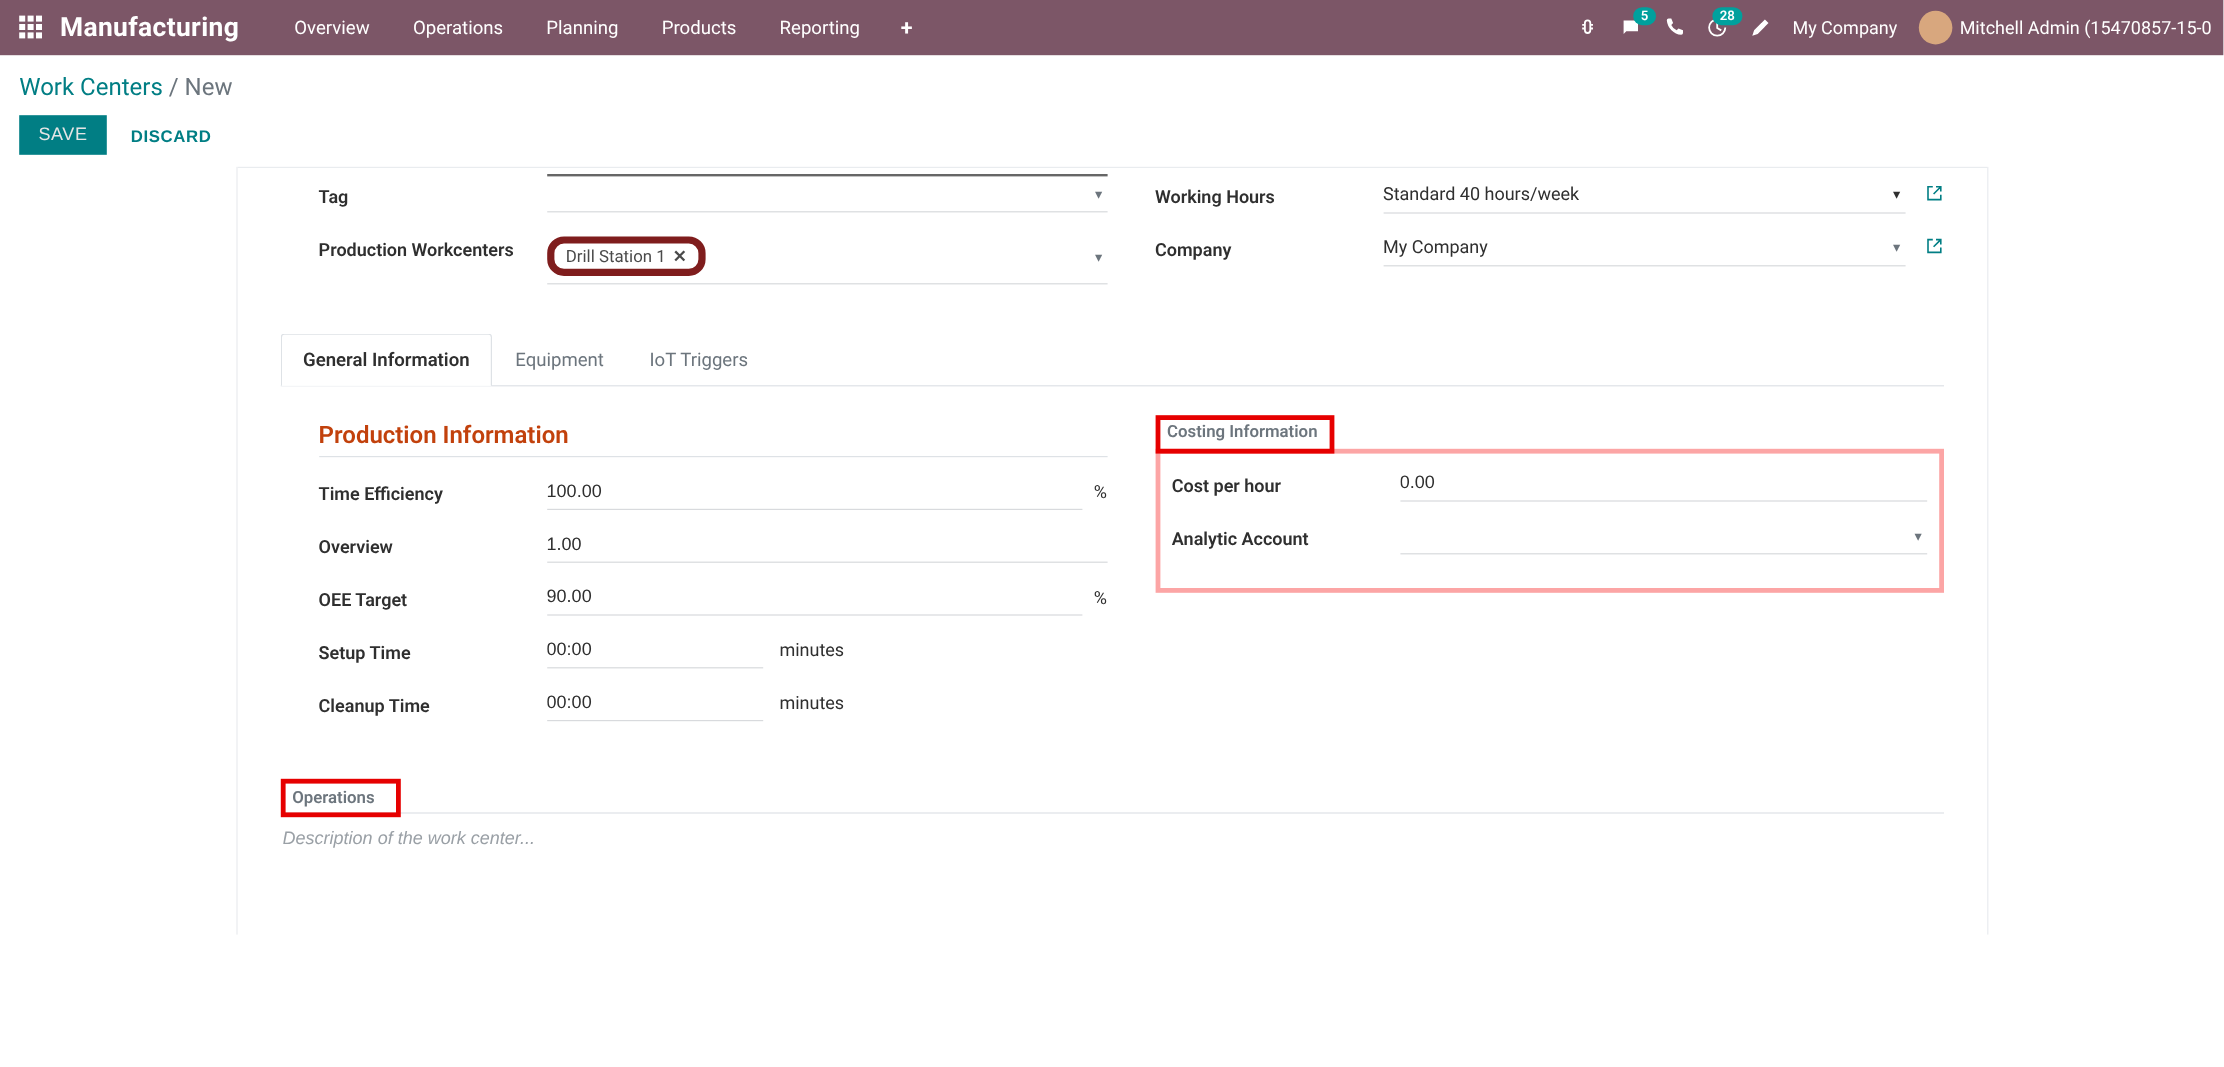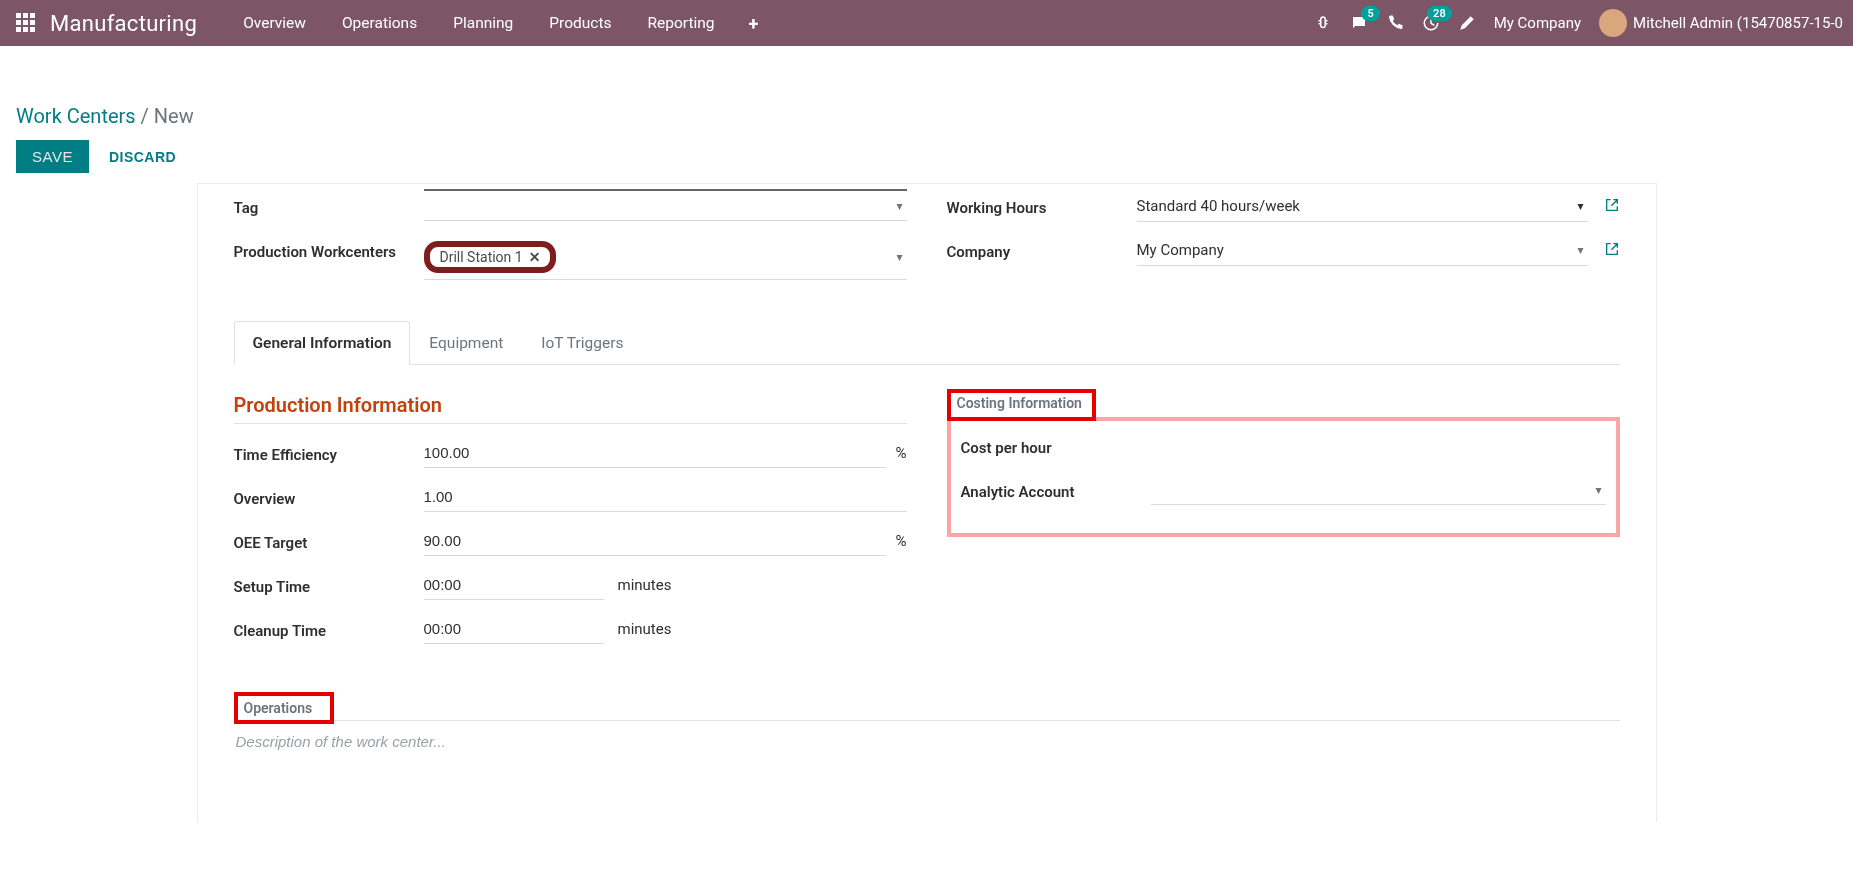--- a/index.html
+++ b/index.html
@@ -13,58 +13,58 @@
     align-items: center;
     color: #fff;
     padding: 0 10px;
     font-size: 15px;
   }
   .apps-icon {
     width: 20px; height: 20px; display: grid; grid-template-columns: repeat(3, 5px); grid-template-rows: repeat(3, 5px);
     gap: 2px; margin-right: 14px; margin-left: 6px;
   }
   .apps-icon span { background: #fff; width: 5px; height: 5px; }
-  .brand { font-size: 22px; font-weight: 400; margin-right: 28px; letter-spacing: 0.3px; }
+  .brand { font-size: 22px; font-weight: 700; margin-right: 28px; letter-spacing: 0.3px; }
   .nav-links { display: flex; gap: 0; align-items: center; }
   .nav-link { padding: 0 18px; color: #fff; cursor: pointer; line-height: 46px; font-size: 15.5px; }
   .nav-icon-plus { font-size: 18px; font-weight: 700; padding: 0 16px; cursor: pointer; }
   .nav-spacer { flex: 1; }
   .nav-right { display: flex; align-items: center; gap: 18px; padding-right: 0; }
   .nav-right-item { display: flex; align-items: center; cursor: pointer; color: #fff; position: relative; }
   .nav-right-item svg { width: 18px; height: 18px; fill: #fff; }
   .badge {
     position: absolute; top: -8px; right: -12px;
     background: #00a09d; color: #fff; border-radius: 10px;
     font-size: 11px; padding: 1px 6px; font-weight: 600;
   }
   .avatar { width: 28px; height: 28px; border-radius: 50%; background: #d8a77e; display:inline-block; margin-right:6px; }
   .company-name { font-size: 15px; }
   .user-name { font-size: 15px; }
 
   
-  .control-area { padding: 14px 16px 0 16px; margin-top: 44px; }
+  .control-area { padding: 14px 16px 0 16px; }
   .breadcrumb { font-size: 20px; color: #6c757d; margin-bottom: 12px; }
   .breadcrumb .bc-link { color: #017e84; cursor: pointer; }
   .action-row { display: flex; gap: 14px; align-items: center; margin-bottom: 10px; }
   .btn-save {
     background: #017e84; color: #e5e5e5; border: none; padding: 8px 16px;
     font-size: 15px; font-weight: 400; cursor: pointer; letter-spacing: 0.5px;
   }
   .btn-discard { color: #017e84; background: none; border: none; font-size: 14px; font-weight: 600; cursor: pointer; letter-spacing: 0.5px; padding: 8px 6px;}
 
   
   .sheet-wrap { display: flex; justify-content: center; padding: 0; }
   .sheet {
     width: 1460px; margin: 0 auto; background: #fff;
     border-left: 1px solid #e9ecef; border-right: 1px solid #e9ecef;
     padding: 0 36px 60px 36px;
   }
   .top-cut { height: 4px; border-top: 1px solid #e9ecef; margin: 0 -36px 0 -36px; }
 
-  .two-col { display: flex; gap: 40px; }
+  .two-col { display: flex; gap: 40px; margin-left: 32px; }
   .col { flex: 1; min-width: 0; }
 
   .field-row { display: flex; align-items: flex-start; margin-bottom: 6px; min-height: 38px; }
   .field-label { width: 190px; flex: 0 0 190px; font-weight: 600; color: #2f2f2f; font-size: 15px; padding-top: 8px; line-height: 1.25; }
   .field-value { flex: 1; display: flex; align-items: center; gap: 6px; }
   .fld-input, .fld-select {
     width: 100%; border: none; border-bottom: 1px solid #d8dadd;
     font-size: 15px; padding: 6px 4px 6px 0; outline: none; color: #2f2f2f;
     background: transparent;
   }
@@ -292,20 +292,23 @@
         </div>
       </div>
 
       <div class="col">
         <div style="margin-top:24px;">
           <span class="highlight-head">Costing Information</span>
         </div>
         <div class="costing-table-wrap">
           <div class="field-row">
             <div class="field-label">Cost per hour</div>
+            <div class="field-value">
+              <input class="fld-input" value="0.00" style="">
+            </div>
           </div>
           <div class="field-row">
             <div class="field-label">Analytic Account</div>
             <div class="field-value">
               <div class="fld-select">
                 <span></span>
                   <span class="caret">▾</span>
               </div>
             </div>
           </div>

